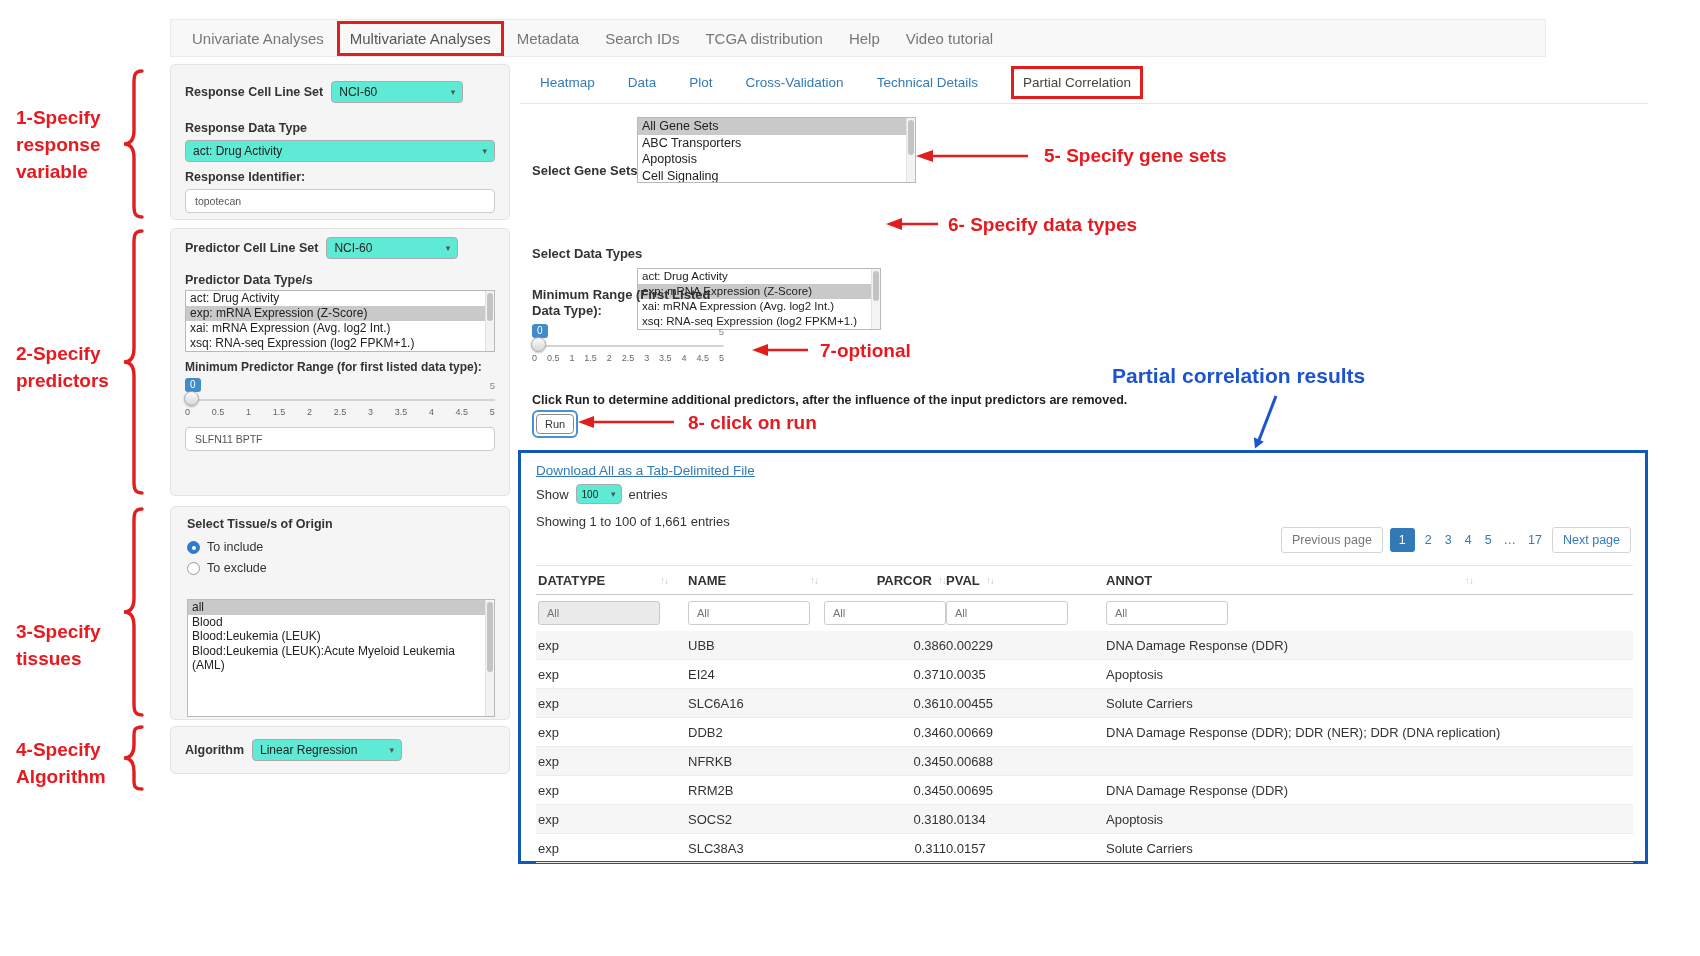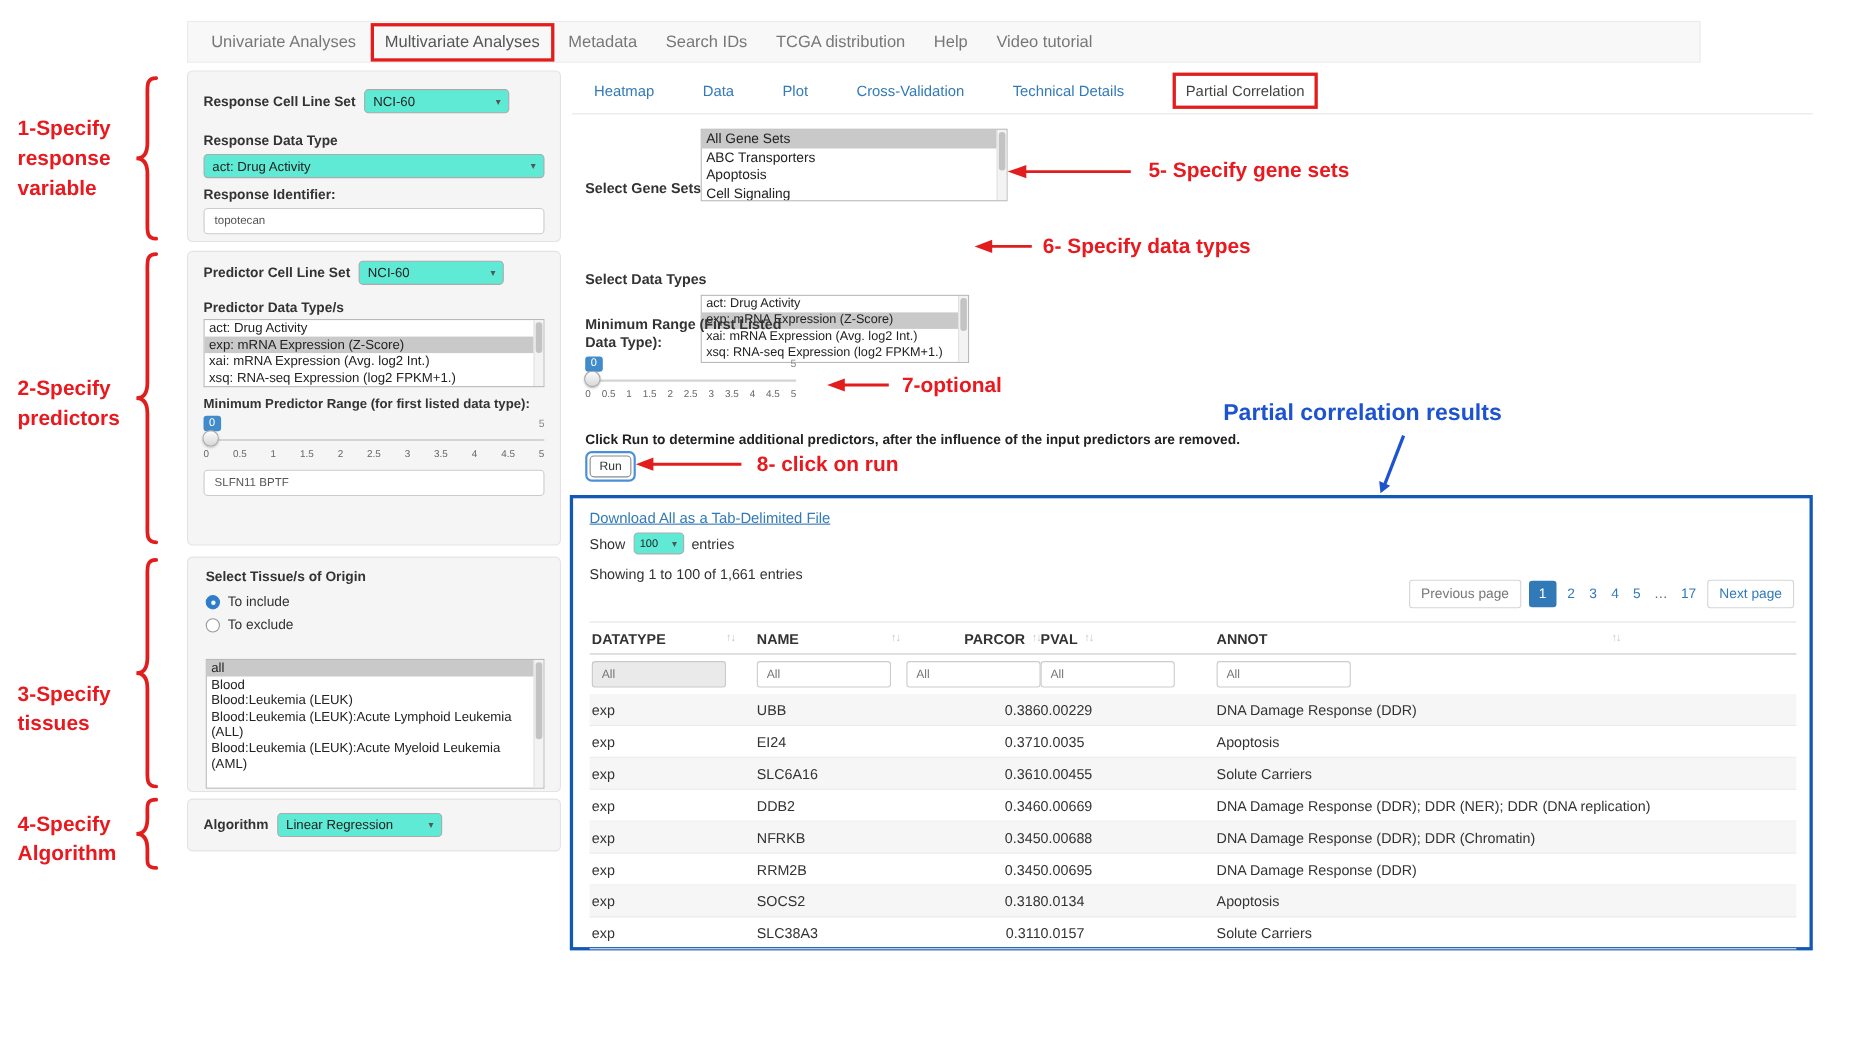--- a/index.html
+++ b/index.html
@@ -65,21 +65,21 @@
 
   .radio-row { display:flex; align-items:center; gap:7px; }
   .radio { width:13px; height:13px; border-radius:50%; border:1px solid #999; background:#fff; flex:0 0 auto; }
   .radio.checked { border-color:#2f7ccb; background:#2f7ccb; position:relative; }
   .radio.checked::after { content:""; position:absolute; left:4px; top:4px; width:4px; height:4px; background:#fff; border-radius:50%; }
   .radio-label { font-size:12.5px; color:#333; }
 
   
   .tabs {
     position:absolute; left:520px; top:62px; width:1128px; height:42px;
-    display:flex; align-items:center; gap:44px; padding-left:20px;
+    display:flex; align-items:center; gap:33px; padding-left:20px;
     border-bottom:1px solid #e6e6e6;
   }
   .tab { font-size:13.5px; color:#337ab7; white-space:nowrap; }
   .red-frame2 { border:3px solid #e11d1d; padding:6px 9px; color:#444; }
 
   .field-label { position:absolute; font-size:13px; font-weight:bold; color:#333; }
   .prewrap { white-space:pre-line; }
 
   .instruction { position:absolute; font-size:12.5px; font-weight:bold; color:#222; white-space:nowrap; }
   .run-outline { position:absolute; border:2px solid #4a90d9; border-radius:6px; padding:2px; background:#fff; }
@@ -231,21 +231,20 @@
     <span class="radio-label">To include</span>
   </div>
   <div class="radio-row" style="margin-top:7px;">
     <span class="radio"></span>
     <span class="radio-label">To exclude</span>
   </div>
   <div class="listbox" style="margin-top:24px;height:118px;">
     <div class="opt wrap selected">all</div>
     <div class="opt wrap">Blood</div>
     <div class="opt wrap">Blood:Leukemia (LEUK)</div>
-    <div class="opt wrap">Blood:Leukemia (LEUK):Acute Lymphoid Leukemia (ALL)</div>
     <div class="opt wrap">Blood:Leukemia (LEUK):Acute Myeloid Leukemia (AML)</div>
     <div class="sb">
         <div class="thumb" style="height:60%;"></div>
       </div>
   </div>
 </div>
 
 <div class="well" style="top:726px;height:48px;padding-top:12px;">
   <div class="inline-row">
     <span class="lbl">Algorithm</span>
@@ -437,21 +436,20 @@
       <div class="c2">DDB2</div>
       <div class="c3">0.346</div>
       <div class="c4">0.00669</div>
       <div class="c5">DNA Damage Response (DDR); DDR (NER); DDR (DNA replication)</div>
     </div>
     <div class="trow alt">
       <div class="c1">exp</div>
       <div class="c2">NFRKB</div>
       <div class="c3">0.345</div>
       <div class="c4">0.00688</div>
-      <div class="c5">DNA Damage Response (DDR); DDR (Chromatin)</div>
     </div>
     <div class="trow">
       <div class="c1">exp</div>
       <div class="c2">RRM2B</div>
       <div class="c3">0.345</div>
       <div class="c4">0.00695</div>
       <div class="c5">DNA Damage Response (DDR)</div>
     </div>
     <div class="trow alt">
       <div class="c1">exp</div>

